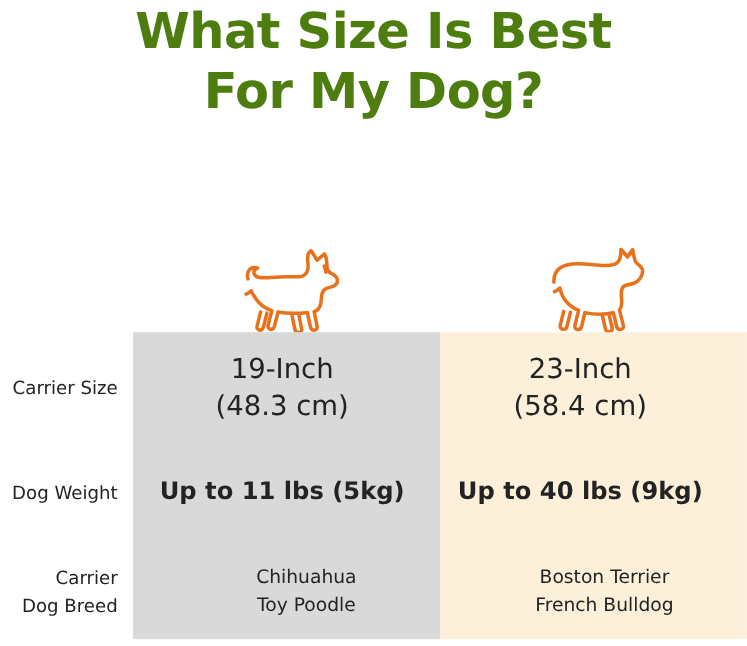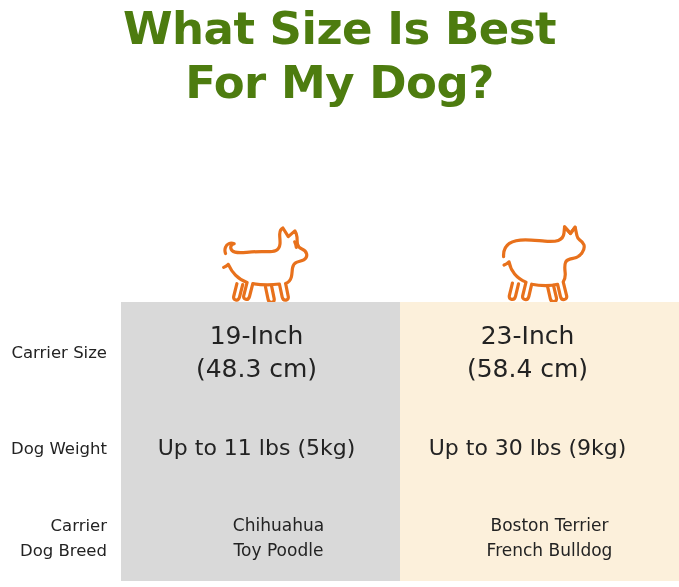--- a/index.html
+++ b/index.html
@@ -99,21 +99,21 @@
     text-align: right;
     font-size: 16.5px;
     line-height: 25px;
   }
   .cell-value {
     width: 271px;
     justify-content: center;
     text-align: center;
   }
   .r1 .cell-value { font-size: 25px;   line-height: 33px; }
-  .r2 .cell-value { font-size: 22px;   line-height: 30px; }
+  .r2 .cell-value { font-size: 22px;   line-height: 30px; font-weight: bold; }
   .r3 .cell-value { font-size: 17px;   line-height: 25px; padding-left: 44px; }
 
   .vline { white-space: nowrap; }
 </style>
 </head>
 <body>
 
 <div class="title-block">
   <div class="title-line">What Size Is Best</div>
   <div class="title-line">For My Dog?</div>
@@ -194,21 +194,21 @@
   </div>
 
   <div class="row row-2 r2">
     <div class="cell cell-label">
       <span class="vline">Dog Weight</span>
     </div>
     <div class="cell cell-value">
       <span class="vline">Up to 11 lbs (5kg)</span>
     </div>
     <div class="cell cell-value">
-      <span class="vline">Up to 30 lbs (9kg)</span>
+      <span class="vline">Up to 40 lbs (9kg)</span>
     </div>
   </div>
 
   <div class="row row-3 r3">
     <div class="cell cell-label">
       <span>
         <span class="vline">Carrier</span><br>
         <span class="vline">Dog Breed</span>
       </span>
     </div>

